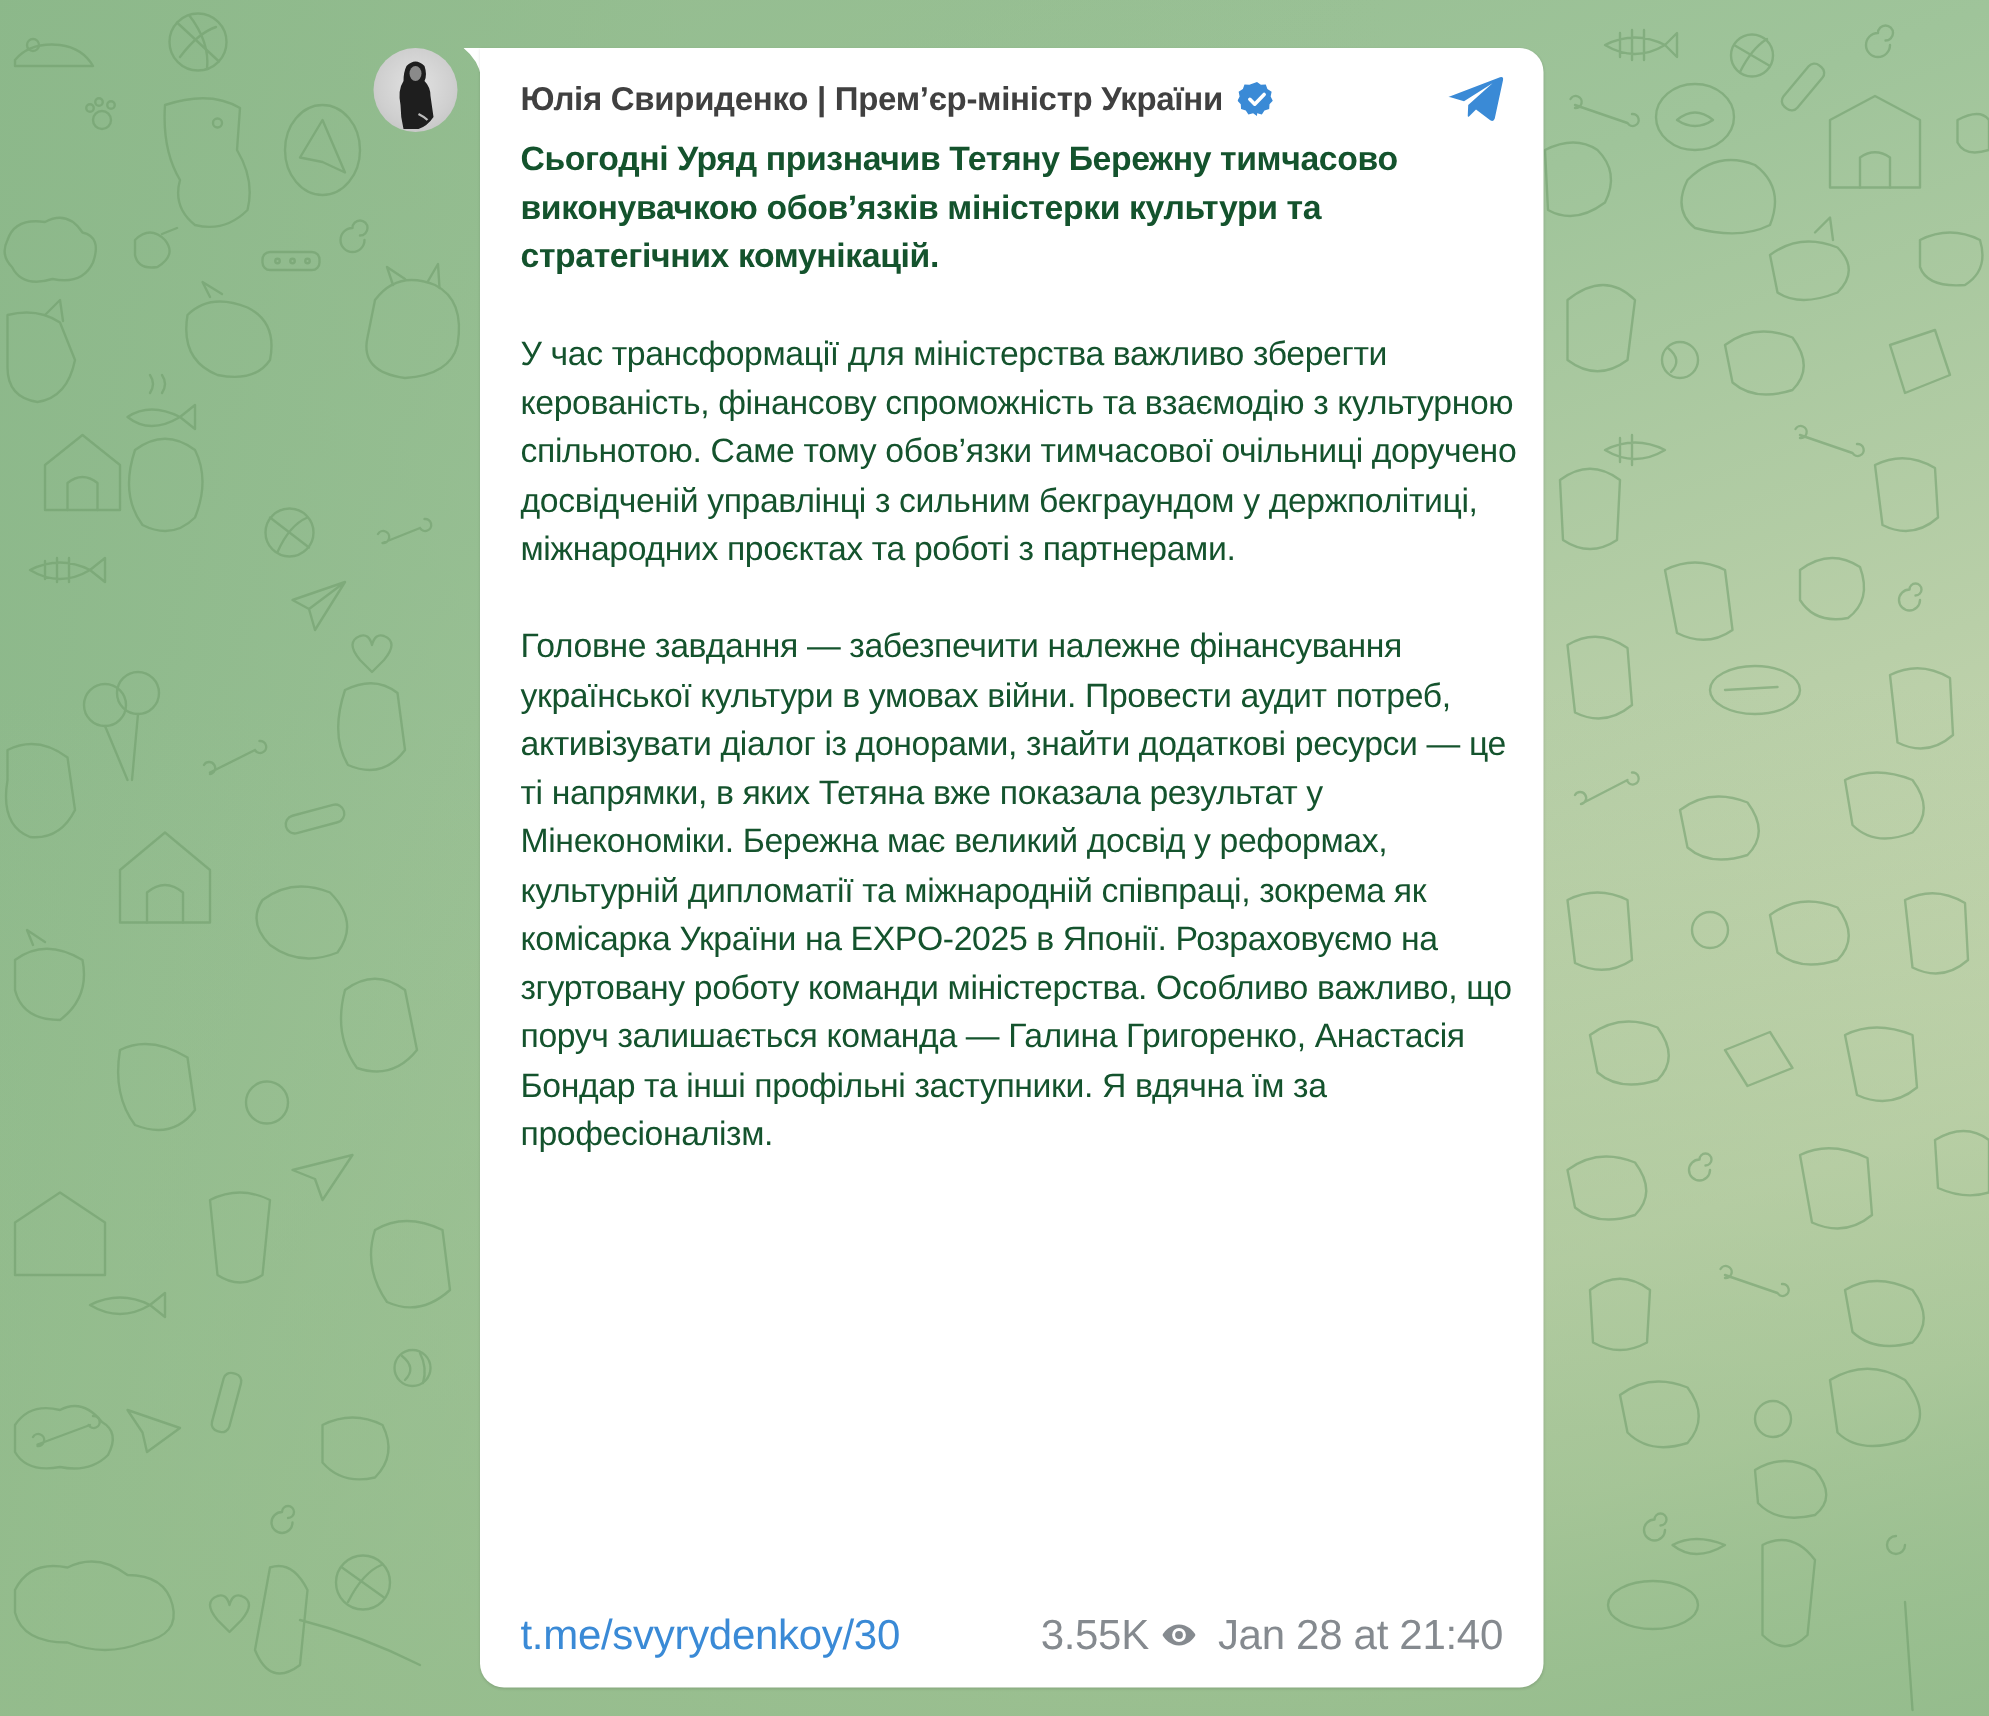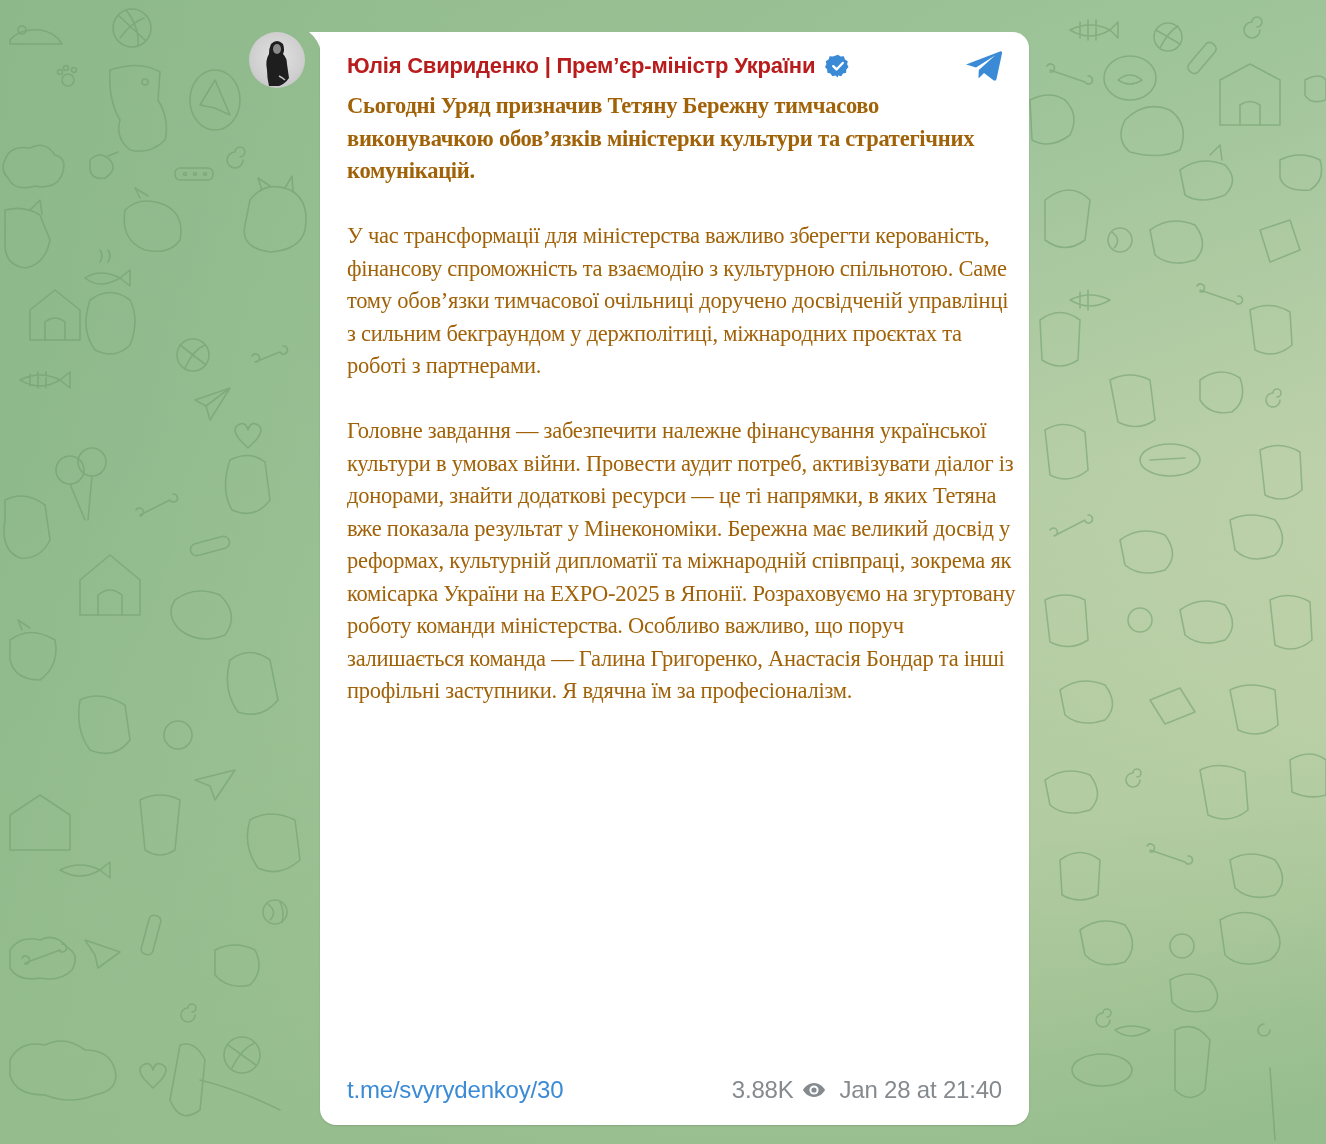--- a/index.html
+++ b/index.html
@@ -53,60 +53,59 @@
       position: absolute;
       left: 27px; top: 20px;
       right: 20px;
       height: 28px;
       display: flex;
       align-items: center;
     }
     .author {
       font-size: 22px;
       font-weight: bold;
-      color: #b91c1c;
+      color: #404040;
       letter-spacing: -0.2px;
       white-space: nowrap;
     }
     .verified {
       display: inline-block;
       width: 26px; height: 26px;
       margin-left: 10px;
     }
     .tg-icon {
       position: absolute;
       right: 26px; top: 18px;
       width: 38px; height: 32px;
     }
     .content {
       position: absolute;
       left: 27px; top: 58px;
       width: 670px;
-      color: #a16207;
+      color: #14532d;
       font-size: 22.5px;
       line-height: 32.5px;
       letter-spacing: -0.25px;
-      font-family: Liberation Serif, serif;
     }
     .content p {
       margin: 0 0 32.5px 0;
     }
     .content p.lead {
       font-weight: bold;
     }
     .content p:last-child { margin-bottom: 0; }
     .footer {
       position: absolute;
       left: 27px; right: 27px;
       bottom: 22px;
       height: 26px;
       display: flex;
       align-items: center;
       justify-content: space-between;
-      font-size: 24px;
+      font-size: 28px;
     }
     .link {
       color: #3a8ad6;
       text-decoration: none;
       letter-spacing: -0.2px;
     }
     .meta {
       display: flex;
       align-items: center;
       color: #858a8f;
@@ -331,21 +330,21 @@
 
   <div class="content">
     <p class="lead">Сьогодні Уряд призначив Тетяну Бережну тимчасово виконувачкою обов’язків міністерки культури та стратегічних комунікацій.</p>
     <p>У час трансформації для міністерства важливо зберегти керованість, фінансову спроможність та взаємодію з культурною спільнотою. Саме тому обов’язки тимчасової очільниці доручено досвідченій управлінці з сильним бекграундом у держполітиці, міжнародних проєктах та роботі з партнерами.</p>
     <p>Головне завдання — забезпечити належне фінансування української культури в умовах війни. Провести аудит потреб, активізувати діалог із донорами, знайти додаткові ресурси — це ті напрямки, в яких Тетяна вже показала результат у Мінекономіки. Бережна має великий досвід у реформах, культурній дипломатії та міжнародній співпраці, зокрема як комісарка України на EXPO-2025 в Японії. Розраховуємо на згуртовану роботу команди міністерства. Особливо важливо, що поруч залишається команда — Галина Григоренко, Анастасія Бондар та інші профільні заступники. Я вдячна їм за професіоналізм.</p>
   </div>
 
   <div class="footer">
     <a class="link">t.me/svyrydenkoy/30</a>
     <div class="meta">
-      <span>3.88K</span>
+      <span>3.55K</span>
       <svg class="eye" viewBox="0 0 24 18">
         <path d="M12 2 C6.5 2 2.5 6 1 9 C2.5 12 6.5 16 12 16 C17.5 16 21.5 12 23 9 C21.5 6 17.5 2 12 2 Z" fill="#858a8f"></path>
         <circle cx="12" cy="9" r="4.6" fill="#ffffff"></circle>
         <circle cx="12" cy="9" r="2.6" fill="#858a8f"></circle>
       </svg>
       <span>Jan 28 at 21:40</span>
     </div>
   </div>
 </div>
 

